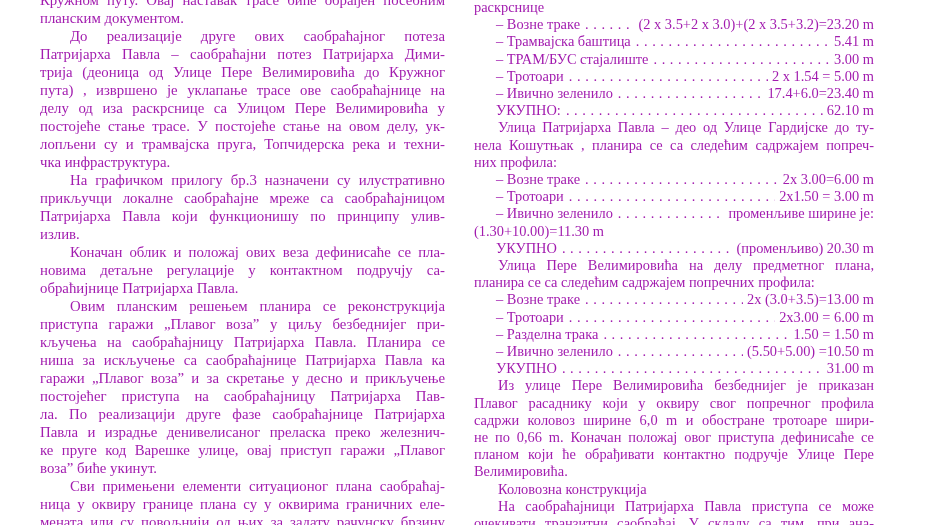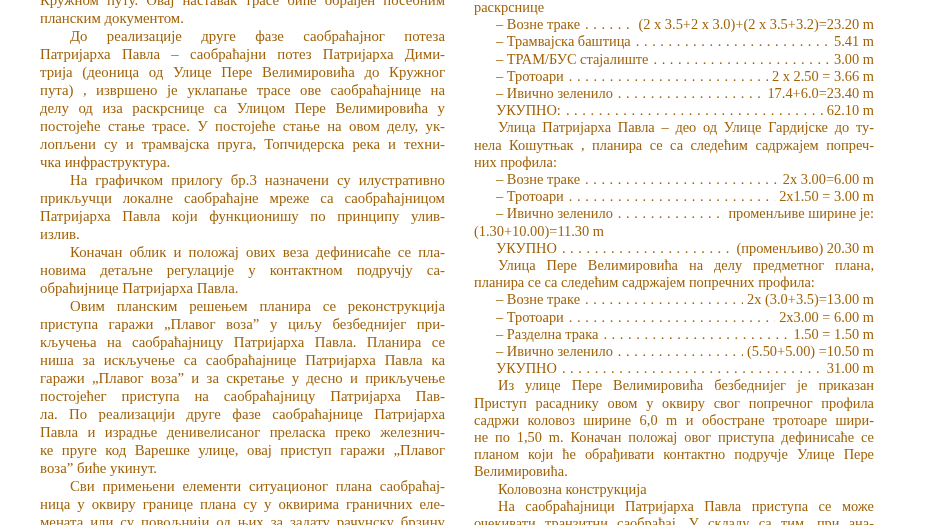--- a/index.html
+++ b/index.html
@@ -6,21 +6,21 @@
   html, body { margin: 0; padding: 0; }
   body {
     width: 930px; height: 525px;
     overflow: hidden;
     background: #ffffff;
   }
   .page {
     position: relative;
     width: 810px; height: 525px;
     font-family: "Liberation Serif", "DejaVu Serif", serif;
-    color: #a16207;
+    color: #a21caf;
   }
   .col { position: absolute; top: 0; }
   .col-left {
     left: 40px; top: -9px; width: 405px;
     font-size: 14.8px; line-height: 18px;
   }
   .col-right {
     left: 474px; top: -1px; width: 400px;
     font-size: 14.4px; line-height: 17.2px;
   }
@@ -49,21 +49,21 @@
   .spec-value { white-space: nowrap; }
   .spec-cont { text-align: left; }
 </style>
 </head>
 <body>
 
 <div class="page">
   <div class="col col-left">
       <div class="line fj">Кружном путу. Овај наставак трасе биће обрађен посебним</div>
       <div class="line">планским документом.</div>
-      <div class="line ind fj">До реализације друге фазе саобраћајног потеза</div>
+      <div class="line ind fj">До реализације друге ових саобраћајног потеза</div>
       <div class="line fj">Патријарха Павла – саобраћајни потез Патријарха Дими-</div>
       <div class="line fj">трија (деоница од Улице Пере Велимировића до Кружног</div>
       <div class="line fj">пута) , извршено је уклапање трасе ове саобраћајнице на</div>
       <div class="line fj">делу од иза раскрснице са Улицом Пере Велимировића у</div>
       <div class="line fj">постојеће стање трасе. У постојеће стање на овом делу, ук-</div>
       <div class="line fj">лопљени су и трамвајска пруга, Топчидерска река и техни-</div>
       <div class="line">чка инфраструктура.</div>
       <div class="line ind fj">На графичком прилогу бр.3 назначени су илустративно</div>
       <div class="line fj">прикључци локалне саобраћајне мреже са саобраћајницом</div>
       <div class="line fj">Патријарха Павла који функционишу по принципу улив-</div>
@@ -98,21 +98,21 @@
         <span class="spec-value">5.41 m</span>
       </div>
       <div class="spec">
         <span class="spec-label">– ТРАМ/БУС стајалиште</span>
         <span class="leader"></span>
         <span class="spec-value">3.00 m</span>
       </div>
       <div class="spec">
         <span class="spec-label">– Тротоари</span>
         <span class="leader"></span>
-        <span class="spec-value">2 x 2.50 = 3.66 m</span>
+        <span class="spec-value">2 x 1.54 = 5.00 m</span>
       </div>
       <div class="spec">
         <span class="spec-label">– Ивично зеленило</span>
         <span class="leader"></span>
         <span class="spec-value">17.4+6.0=23.40 m</span>
       </div>
       <div class="spec">
         <span class="spec-label">УКУПНО:</span>
         <span class="leader"></span>
         <span class="spec-value">62.10 m</span>
@@ -162,22 +162,22 @@
         <span class="spec-label">– Ивично зеленило</span>
         <span class="leader"></span>
         <span class="spec-value">(5.50+5.00) =10.50 m</span>
       </div>
       <div class="spec">
         <span class="spec-label">УКУПНО</span>
         <span class="leader"></span>
         <span class="spec-value">31.00 m</span>
       </div>
       <div class="line ind fj">Из улице Пере Велимировића безбеднијег је приказан</div>
-      <div class="line fj">Приступ расаднику овом у оквиру свог попречног профила</div>
+      <div class="line fj">Плавог расаднику који у оквиру свог попречног профила</div>
       <div class="line fj">садржи коловоз ширине 6,0 m и обостране тротоаре шири-</div>
-      <div class="line fj">не по 1,50 m. Коначан положај овог приступа дефинисаће се</div>
+      <div class="line fj">не по 0,66 m. Коначан положај овог приступа дефинисаће се</div>
       <div class="line fj">планом који ће обрађивати контактно подручје Улице Пере</div>
       <div class="line">Велимировића.</div>
       <div class="line ind heading">Коловозна конструкција</div>
       <div class="line ind fj">На саобраћајници Патријарха Павла приступа се може</div>
       <div class="line fj">очекивати транзитни саобраћај. У складу са тим, при ана-</div>
     </div>
 </div>
 
 </body></html>

